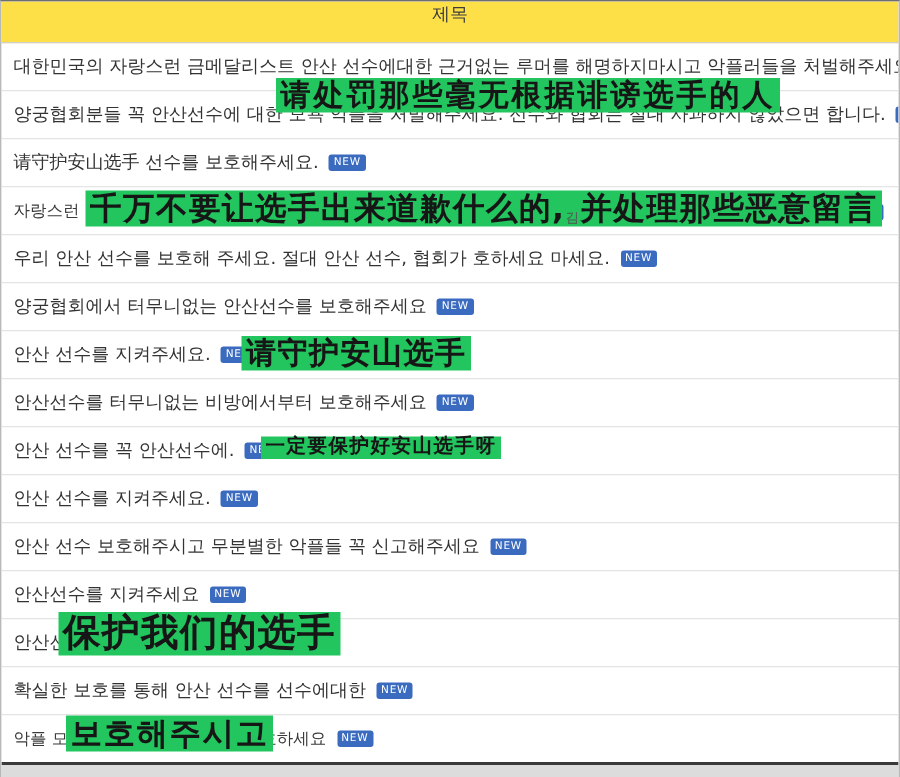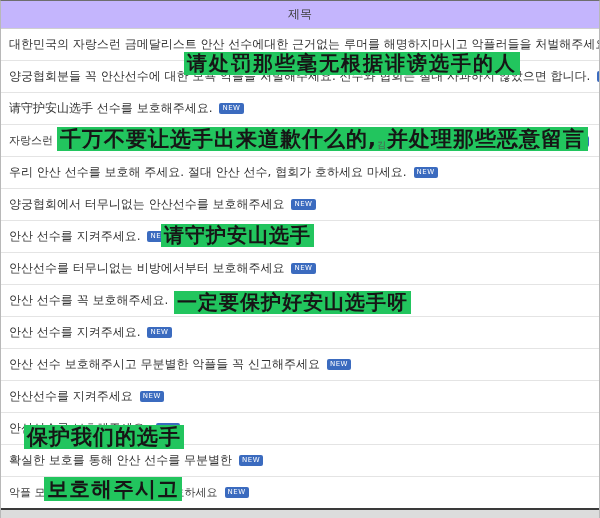--- a/index.html
+++ b/index.html
@@ -12,24 +12,24 @@
     height: 518px;
     background: #fff;
     border-left: 1px solid #b8b8b8;
     border-right: 1px solid #b8b8b8;
     border-top: 1px solid #6e6e6e;
     overflow: hidden;
   }
 
   .board-header {
     height: 28px;
-    background: #c4b5fd;
+    background: #fde047;
     border-bottom: 1px solid #cfcfcf;
     display: flex;
-    align-items: center;
+    align-items: flex-start;
     justify-content: center;
     font-size: 12px;
     color: #3c3c3c;
   }
 
   .rows { }
 
   .row {
     position: relative;
     height: 32px;
@@ -86,22 +86,22 @@
   }
   .annotation .small-glyph {
     font-size: 9px;
     font-weight: normal;
     color: #555;
     vertical-align: -2px;
   }
   .ann-1 { left: 183px; top: 51px;  font-size: 20px; letter-spacing: 2px; }
   .ann-2 { left: 56px;  top: 126px; font-size: 21px; letter-spacing: 1px; }
   .ann-3 { left: 160px; top: 223px; font-size: 20px; letter-spacing: 1px; }
-  .ann-4 { left: 173px; top: 290px; font-size: 20px; letter-spacing: 1px; }
-  .ann-5 { left: 23px;  top: 407px; font-size: 21px; letter-spacing: 1px; margin-top: 17px; }
+  .ann-4 { left: 173px; top: 290px; font-size: 13px; letter-spacing: 1px; }
+  .ann-5 { left: 38px;  top: 407px; font-size: 25px; letter-spacing: 1px; }
   .ann-6 { left: 43px;  top: 476px; font-size: 21px; letter-spacing: 1px; }
 
   .board-footer {
     position: absolute;
     left: 0; right: 0; bottom: 0;
     height: 10px;
     background: #dcdcdc;
     border-top: 2px solid #3a3a3a;
   }
 </style>
@@ -140,41 +140,41 @@
       </div>
       <div class="row">
         <span class="row-text">안산 선수를 지켜주세요.</span>
         <span class="new-badge" style="background: rgb(59, 107, 191);">NEW</span>
       </div>
       <div class="row">
         <span class="row-text">안산선수를 터무니없는 비방에서부터 보호해주세요</span>
         <span class="new-badge" style="background: rgb(59, 107, 191);">NEW</span>
       </div>
       <div class="row">
-        <span class="row-text">안산 선수를 꼭 보호해주세요.</span>
+        <span class="row-text">안산 선수를 꼭 안산선수에.</span>
         <span class="new-badge" style="background: rgb(59, 107, 191);">NEW</span>
       </div>
       <div class="row">
         <span class="row-text">안산 선수를 지켜주세요.</span>
         <span class="new-badge" style="background: rgb(59, 107, 191);">NEW</span>
       </div>
       <div class="row">
         <span class="row-text">안산 선수 보호해주시고 무분별한 악플들 꼭 신고해주세요</span>
         <span class="new-badge" style="background: rgb(59, 107, 191);">NEW</span>
       </div>
       <div class="row">
         <span class="row-text">안산선수를 지켜주세요</span>
         <span class="new-badge" style="background: rgb(59, 107, 191);">NEW</span>
       </div>
       <div class="row">
         <span class="row-text">안산선수를 보호해주세요.</span>
         <span class="new-badge" style="background: rgb(59, 107, 191);">NEW</span>
       </div>
       <div class="row">
-        <span class="row-text">확실한 보호를 통해 안산 선수를 무분별한</span>
+        <span class="row-text">확실한 보호를 통해 안산 선수를 선수에대한</span>
         <span class="new-badge" style="background: rgb(59, 107, 191);">NEW</span>
       </div>
       <div class="row">
         <span class="row-text fragment">악플 모</span>
         <span class="gap-spacer" style="width: 128px;"></span>
         <span class="row-text fragment">호하세요</span>
         <span class="new-badge" style="background: rgb(59, 107, 191);">NEW</span>
       </div>
     </div>
 

